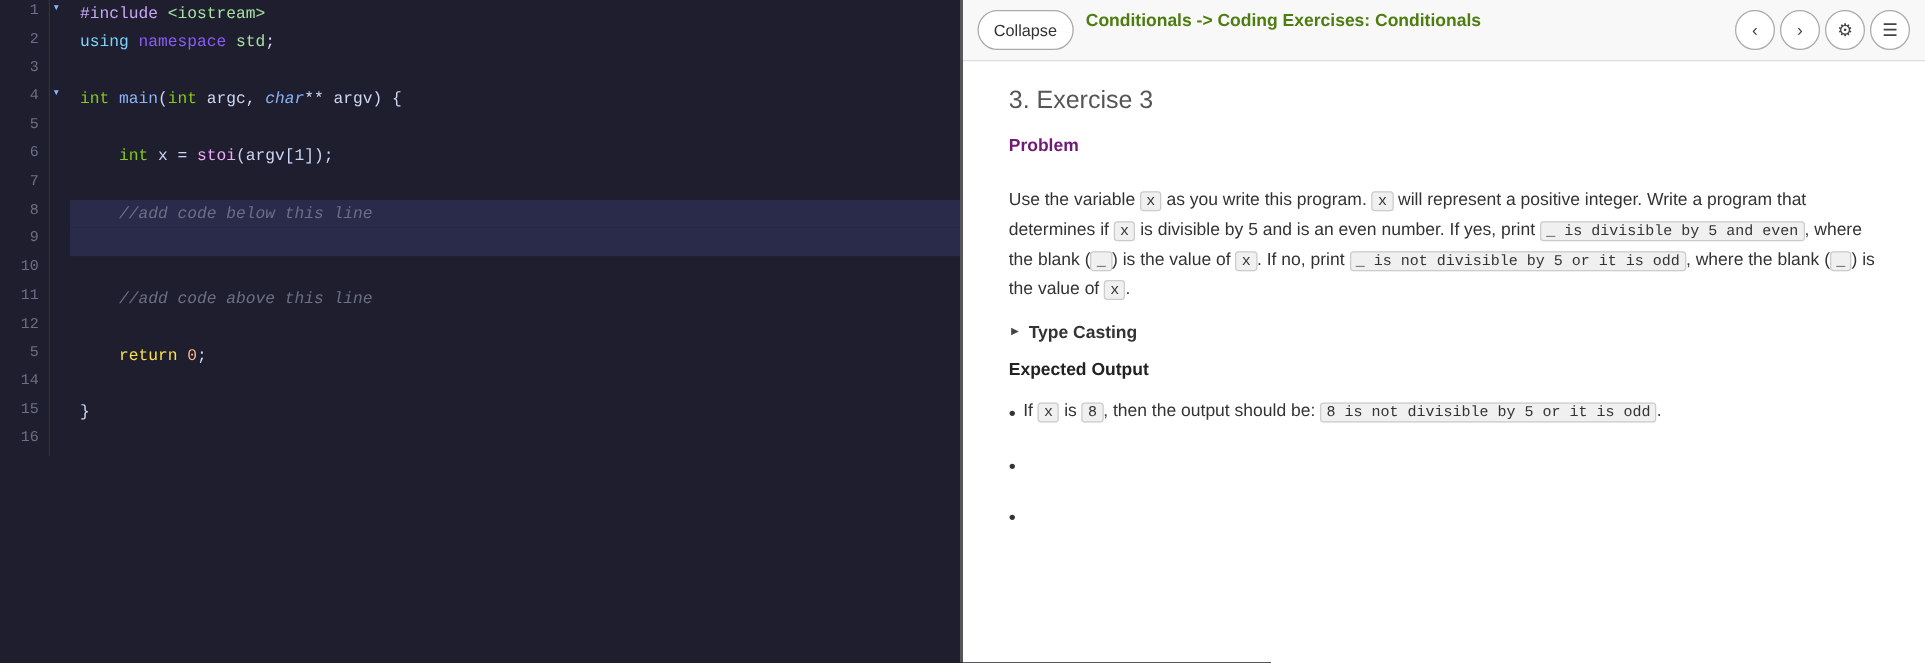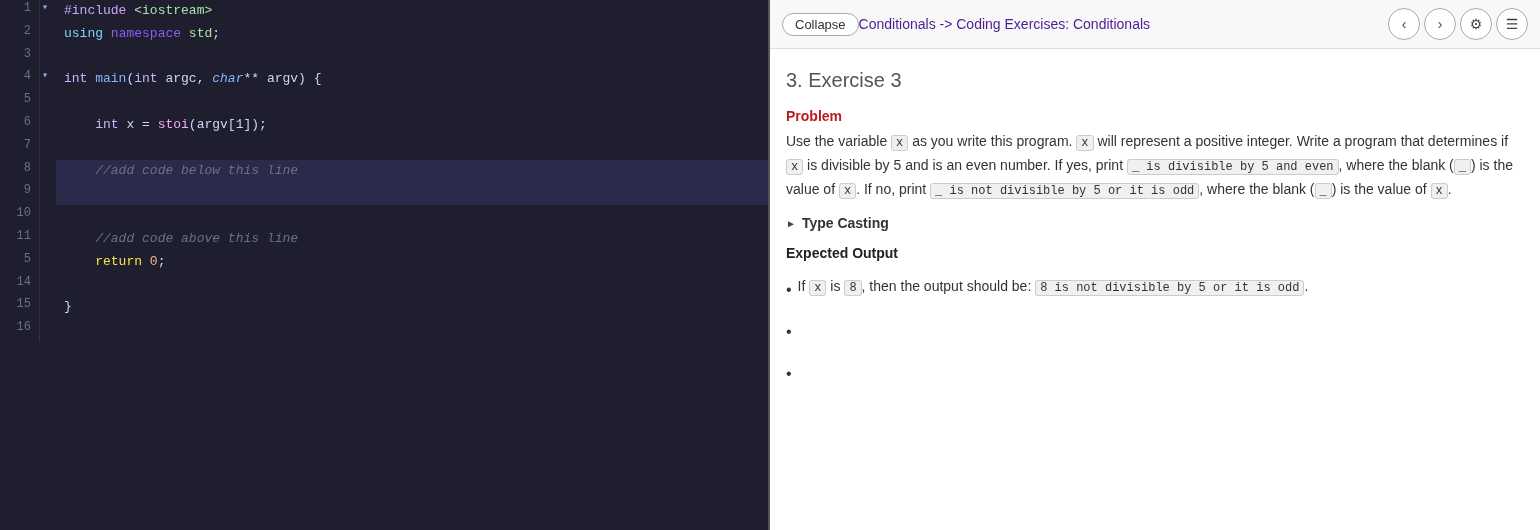--- a/index.html
+++ b/index.html
@@ -49,60 +49,59 @@
       display: table-cell;
       padding: 1px 8px;
       white-space: pre;
       vertical-align: top;
       line-height: 1.6;
     }
     
     .kw-include { color: #cba6f7; }
     .kw-namespace { color: #8b5cf6; }
     .kw-using { color: #7dd3fc; }
-    .kw-int { color: #c4b5fd; margin-top: 36px; }
+    .kw-int { color: #84cc16; margin-top: 36px; }
     .kw-char { color: #89b4fa; font-style: italic; }
     .kw-return { color: #fde047; }
     .kw-std { color: #a6e3a1; }
     .fn-main { color: #89b4fa; }
     .fn-stoi { color: #f0abfc; }
     .str-include { color: #a6e3a1; }
     .comment { color: #6c7086; font-style: italic; }
     .num { color: #fab387; }
     .highlight-row .line-content { background: #2a2a4a; }
 
     
     .right-panel {
       flex: 1;
       background: #ffffff;
       display: flex;
       flex-direction: column;
       overflow: hidden;
     }
     .right-header {
       display: flex;
-      align-items: center;
       padding: 8px 12px;
       background: #f8f8f8;
       border-bottom: 1px solid #ddd;
-      gap: 0;
+      gap: 10px;
     }
     .collapse-btn {
       border: 1px solid #aaa;
       border-radius: 20px;
       padding: 3px 12px;
       background: white;
       font-size: 13px;
       cursor: pointer;
       color: #333;
     }
     .breadcrumb {
       font-size: 14px;
-      font-weight: 400;
-      color: #4c1d95;
+      font-weight: 700;
+      color: #4d7c0f;
       flex: 1;
     }
     .header-icons {
       display: flex;
       gap: 4px;
       align-items: center;
     }
     .icon-btn {
       width: 32px;
       height: 32px;
@@ -112,33 +111,33 @@
       display: flex;
       align-items: center;
       justify-content: center;
       cursor: pointer;
       font-size: 14px;
       color: #444;
     }
     .right-content {
       flex: 1;
       overflow-y: auto;
-      padding: 20px 16px;
+      padding: 20px 37px;
     }
     .exercise-title {
       font-size: 20px;
       font-weight: 400;
       color: #555;
       margin-bottom: 16px;
     }
     .section-label {
       font-weight: 700;
       font-size: 14px;
-      color: #b91c1c;
-      margin-bottom: 6px;
+      color: #701a75;
+      margin-bottom: 24px;
     }
     .problem-text {
       font-size: 14px;
       color: #333;
       line-height: 1.7;
       margin-bottom: 14px;
     }
     code.inline {
       background: #f0f0f0;
       border: 1px solid #ccc;
@@ -242,20 +241,25 @@
       </div>
       <div class="editor-row">
         <div class="line-num">10</div>
         <div class="line-arrow"></div>
         <div class="line-content">&nbsp;</div>
       </div>
       <div class="editor-row">
         <div class="line-num">11</div>
         <div class="line-arrow"></div>
         <div class="line-content"><span>    </span><span class="comment">//add code above this line</span></div>
+      </div>
+      <div class="editor-row">
+        <div class="line-num">12</div>
+        <div class="line-arrow"></div>
+        <div class="line-content">&nbsp;</div>
       </div>
       <div class="editor-row">
         <div class="line-num">5</div>
         <div class="line-arrow"></div>
         <div class="line-content"><span>    </span><span class="kw-return">return</span><span> </span><span class="num">0</span><span>;</span></div>
       </div>
       <div class="editor-row">
         <div class="line-num">14</div>
         <div class="line-arrow"></div>
         <div class="line-content">&nbsp;</div>

